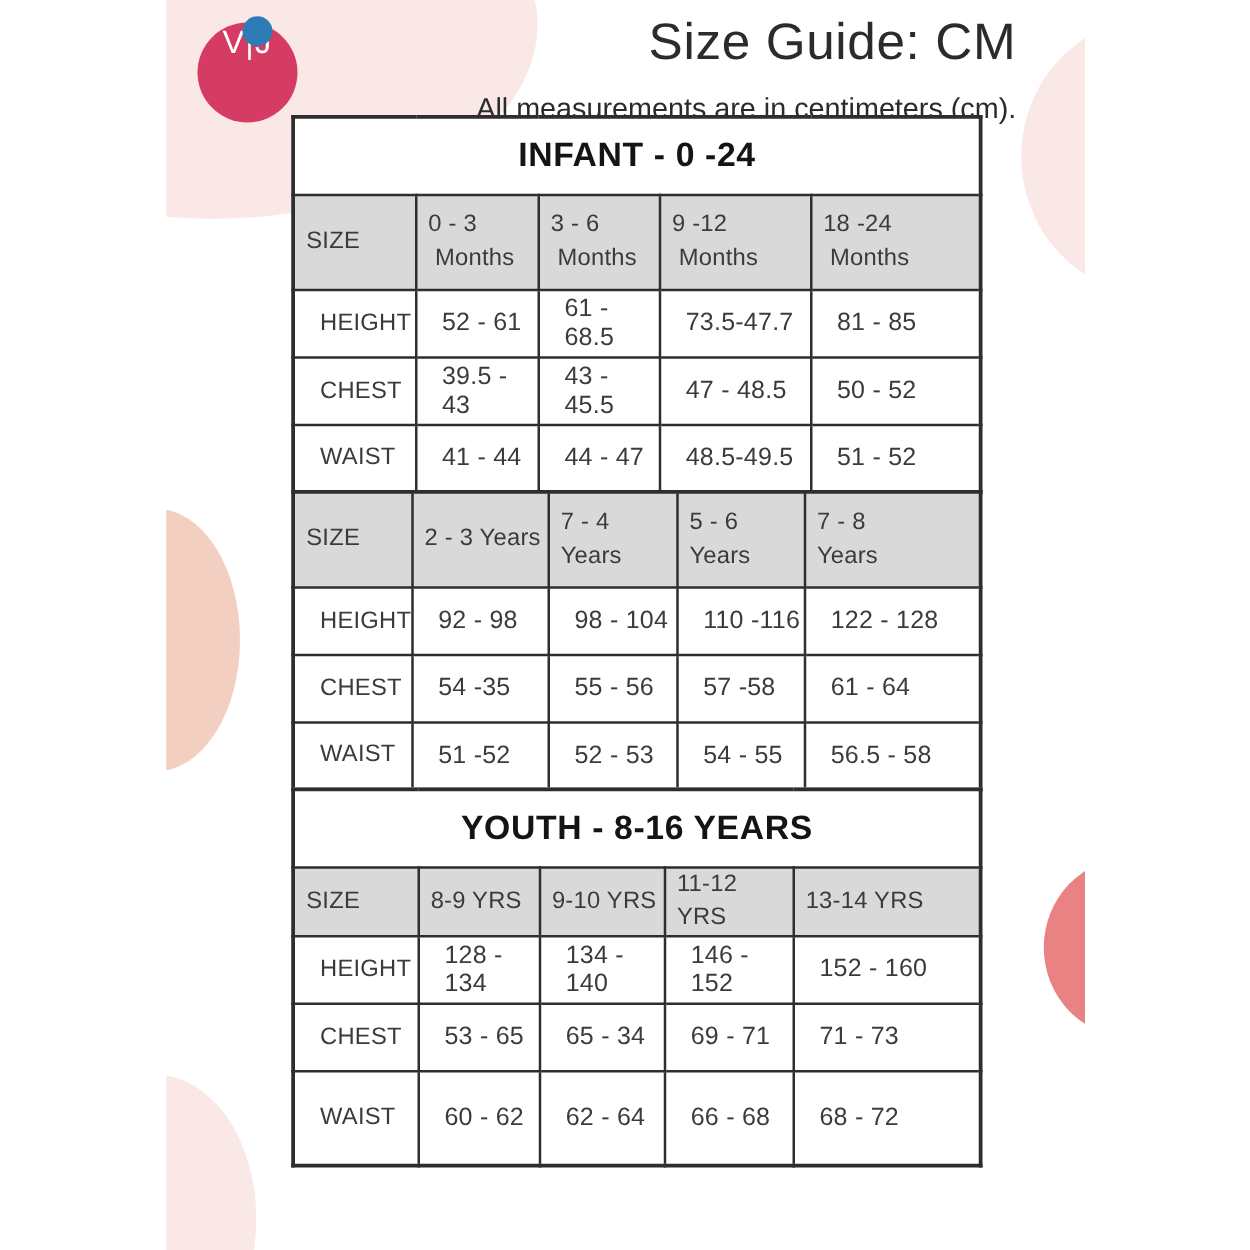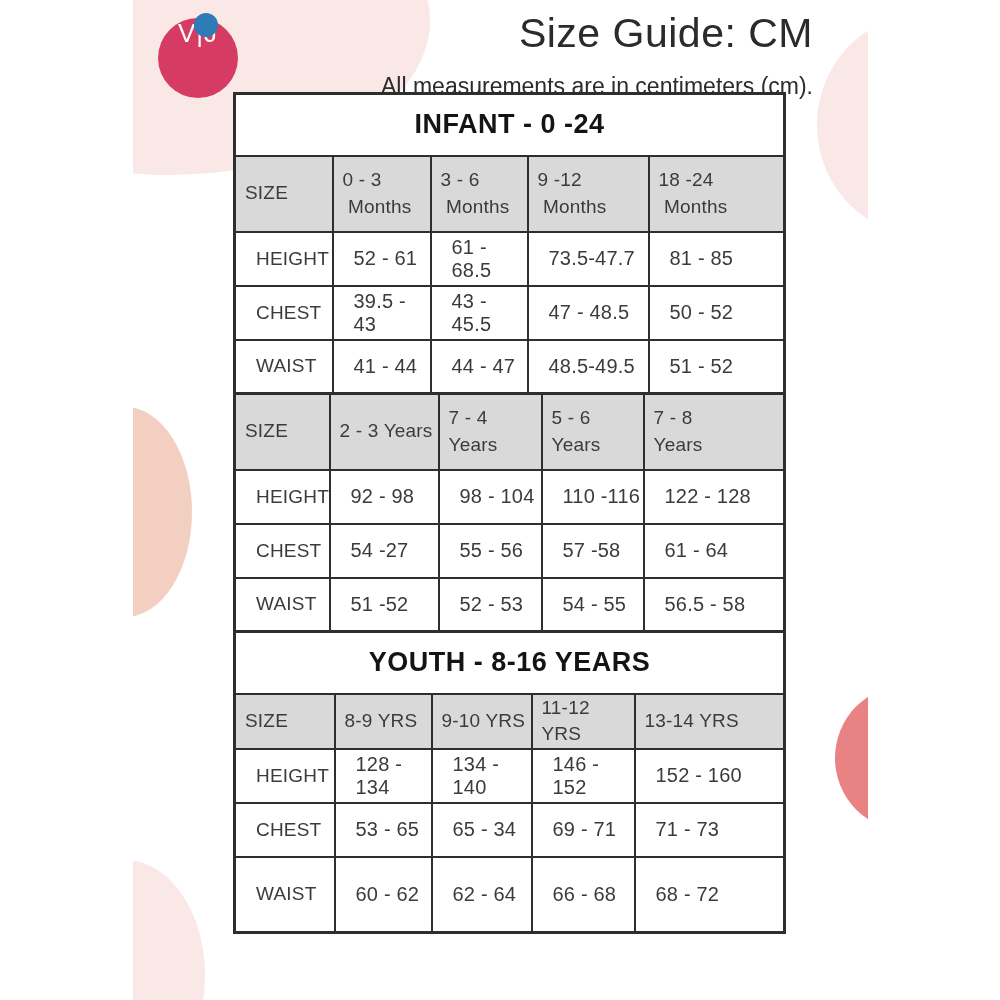--- a/index.html
+++ b/index.html
@@ -156,21 +156,21 @@
         </tr>
         <tr class="row-data">
           <td class="label">HEIGHT</td>
           <td>92 - 98</td>
           <td>98 - 104</td>
           <td>110 -116</td>
           <td>122 - 128</td>
         </tr>
         <tr class="row-data">
           <td class="label">CHEST</td>
-          <td>54 -27</td>
+          <td>54 -35</td>
           <td>55 - 56</td>
           <td>57 -58</td>
           <td>61 - 64</td>
         </tr>
         <tr class="row-data">
           <td class="label">WAIST</td>
           <td>51 -52</td>
           <td>52 - 53</td>
           <td>54 - 55</td>
           <td>56.5 - 58</td>

